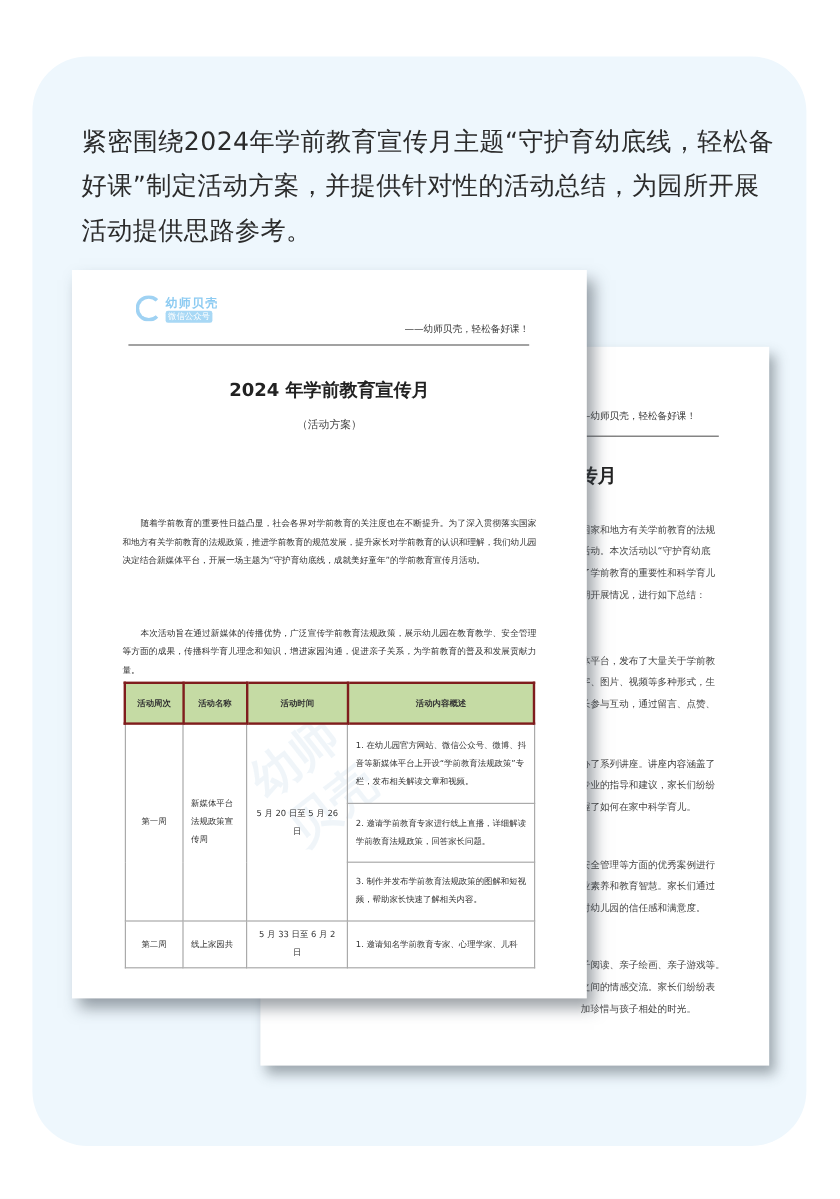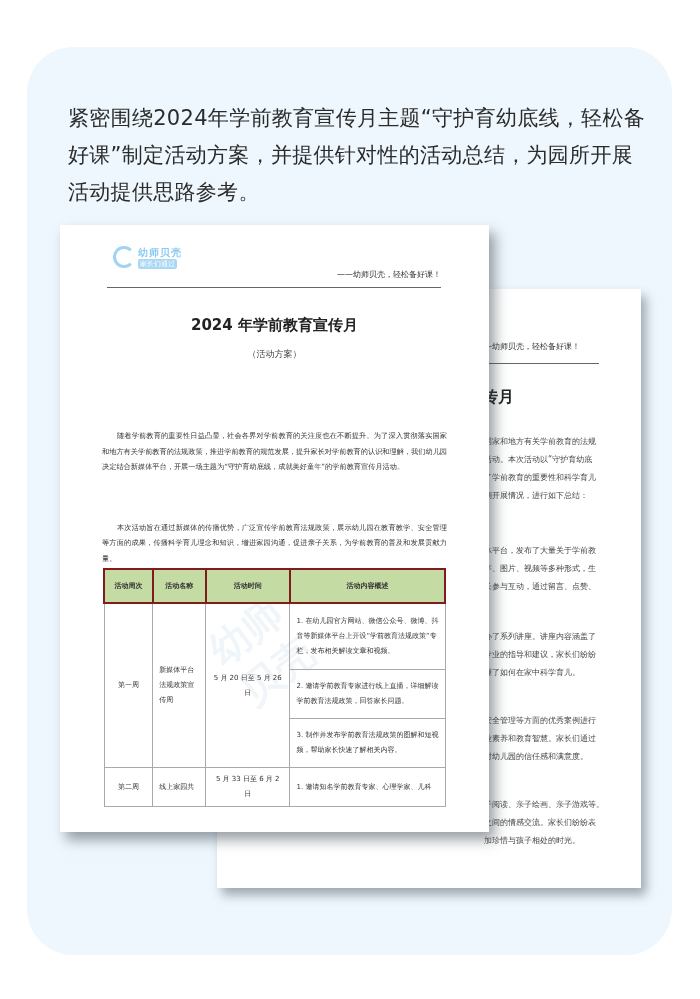--- a/index.html
+++ b/index.html
@@ -76,21 +76,21 @@
   <div class="line" style="top:462px">对幼儿园的信任感和满意度。</div>
   <div class="line" style="top:510px">子阅读、亲子绘画、亲子游戏等。</div>
   <div class="line" style="top:528px">之间的情感交流。家长们纷纷表</div>
   <div class="line" style="top:546px">加珍惜与孩子相处的时光。</div>
 </div>
 
 <div class="page-front">
   <div class="logo">
     <div class="mark"></div>
     <div class="t1">幼师贝壳</div>
-    <div class="t2">家长们通过</div>
+    <div class="t2">微信公众号</div>
   </div>
   <div class="front-slogan">——幼师贝壳，轻松备好课！</div>
   <div class="front-hr"></div>
   <div class="doc-title">2024 年学前教育宣传月</div>
   <div class="doc-sub">（活动方案）</div>
   <div class="wm">幼师贝壳</div>
 
   <div class="body">
     <div class="p">随着学前教育的重要性日益凸显，社会各界对学前教育的关注度也在不断提升。为了深入贯彻落实国家和地方有关学前教育的法规政策，推进学前教育的规范发展，提升家长对学前教育的认识和理解，我们幼儿园决定结合新媒体平台，开展一场主题为“守护育幼底线，成就美好童年”的学前教育宣传月活动。</div>
     <div class="p">本次活动旨在通过新媒体的传播优势，广泛宣传学前教育法规政策，展示幼儿园在教育教学、安全管理等方面的成果，传播科学育儿理念和知识，增进家园沟通，促进亲子关系，为学前教育的普及和发展贡献力量。</div>

